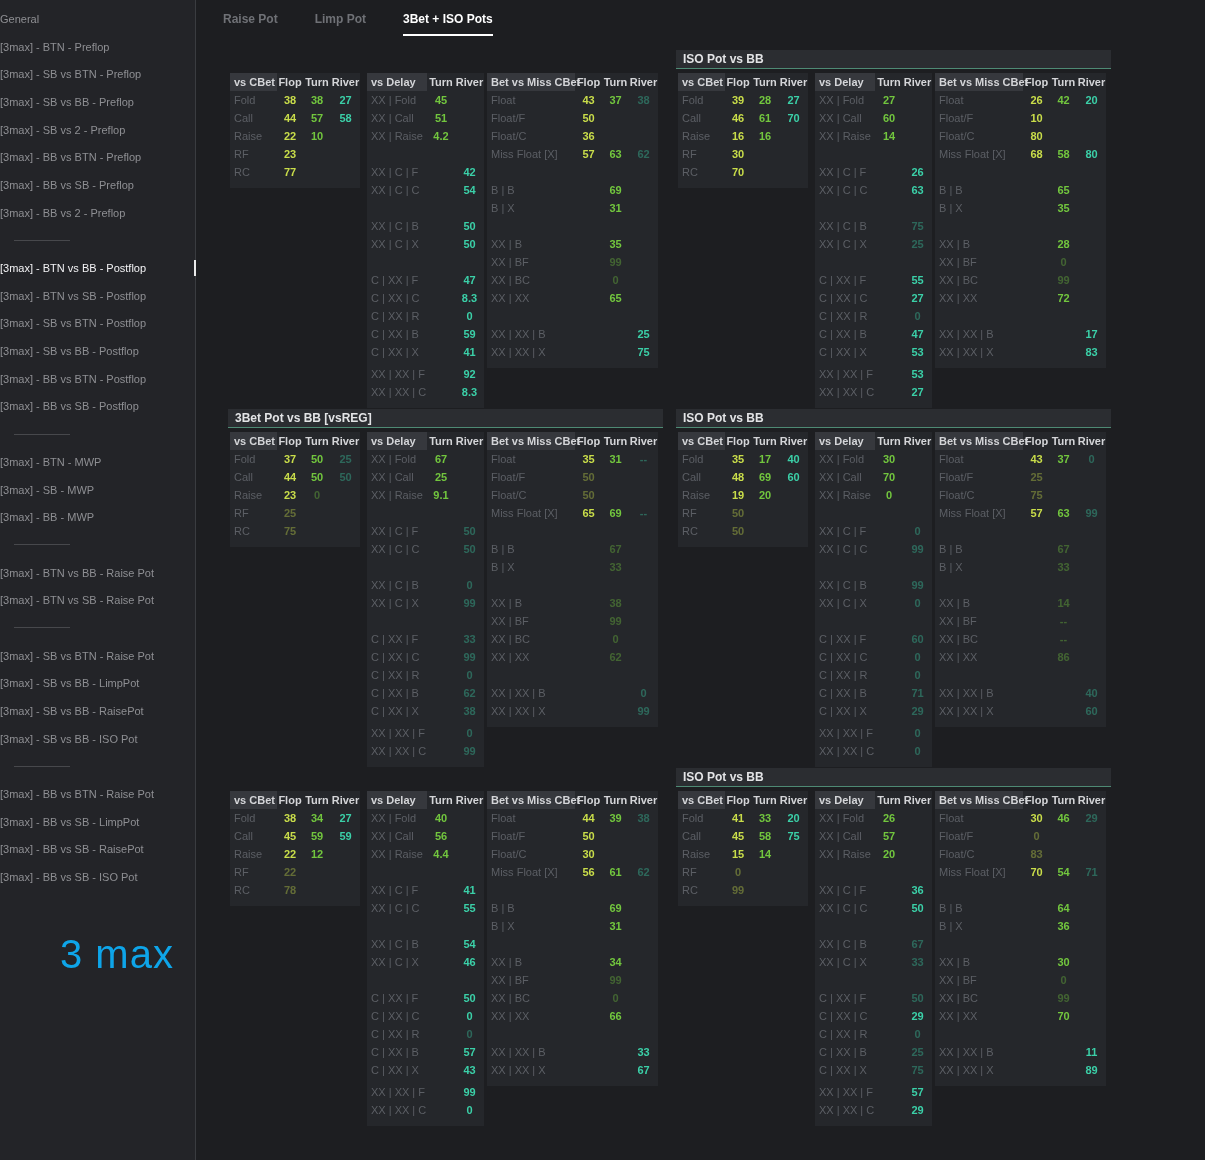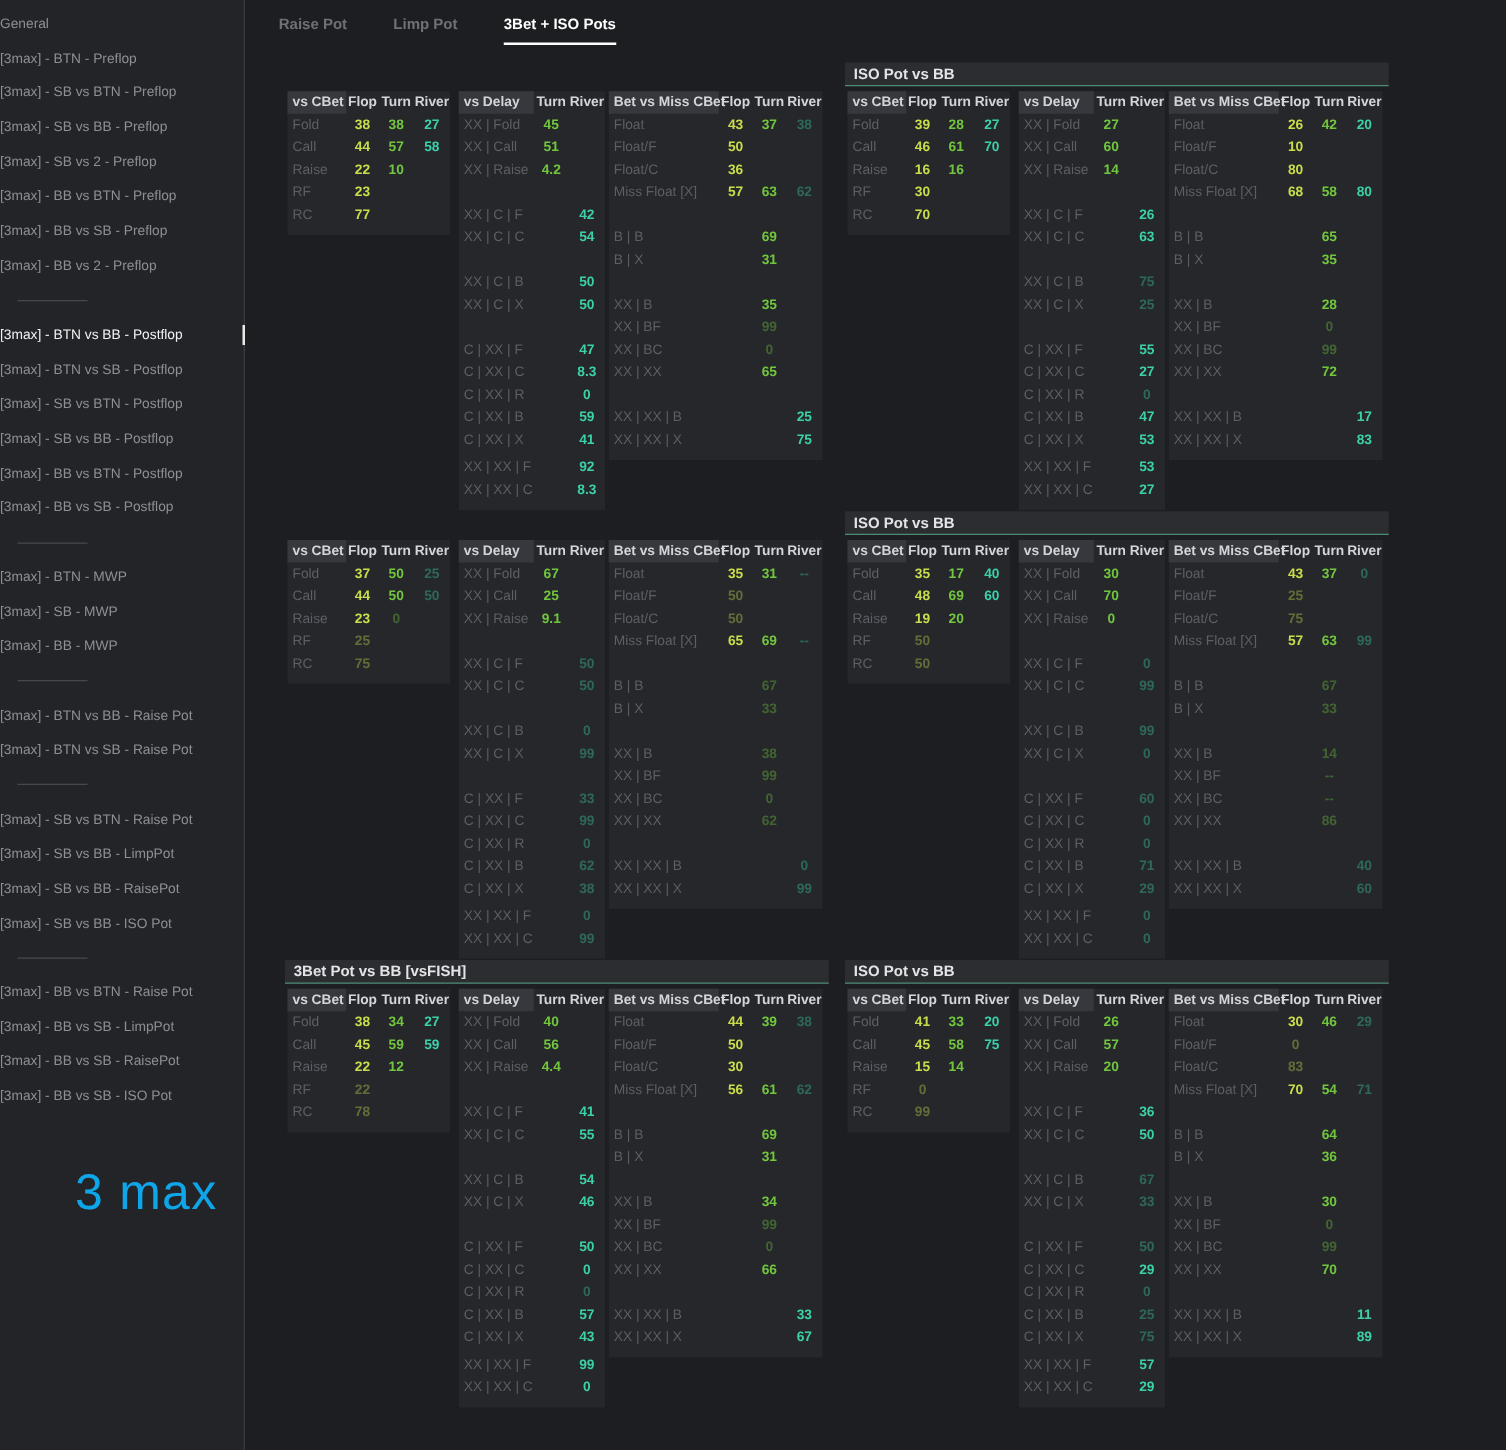--- a/index.html
+++ b/index.html
@@ -542,20 +542,21 @@
               <div class="row">
                 <span class="lbl">XX | XX | X</span>
                 <span class="val flop"></span>
                 <span class="val turn"></span>
                 <span class="val river">83</span>
               </div>
             </div>
           </div>
         </div>
         <div class="panel">
+          <div class="panel-title">3Bet Pot vs BB [vsREG]</div>
           <div class="tables">
             <div class="tbl cbet">
               <div class="row head">
                 <span class="lbl-h">vs CBet</span>
                 <span>Flop</span>
                 <span>Turn</span>
                 <span>River</span>
               </div>
               <div class="row">
                 <span class="lbl">Fold</span>
@@ -955,21 +956,20 @@
               <div class="row">
                 <span class="lbl">XX | XX | X</span>
                 <span class="val flop"></span>
                 <span class="val turn"></span>
                 <span class="val river dim">60</span>
               </div>
             </div>
           </div>
         </div>
         <div class="panel">
-          <div class="panel-title">3Bet Pot vs BB [vsFISH]</div>
           <div class="tables">
             <div class="tbl cbet">
               <div class="row head">
                 <span class="lbl-h">vs CBet</span>
                 <span>Flop</span>
                 <span>Turn</span>
                 <span>River</span>
               </div>
               <div class="row">
                 <span class="lbl">Fold</span>

